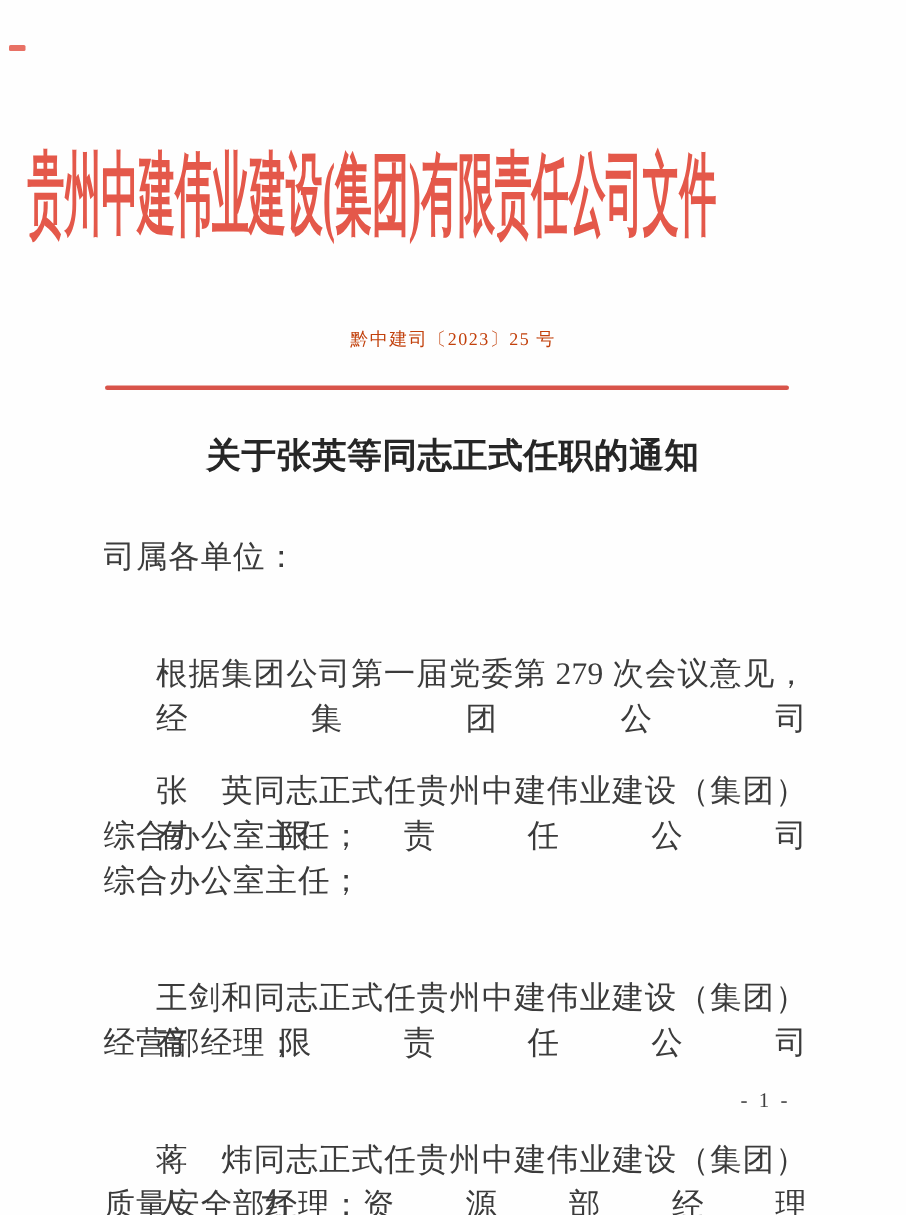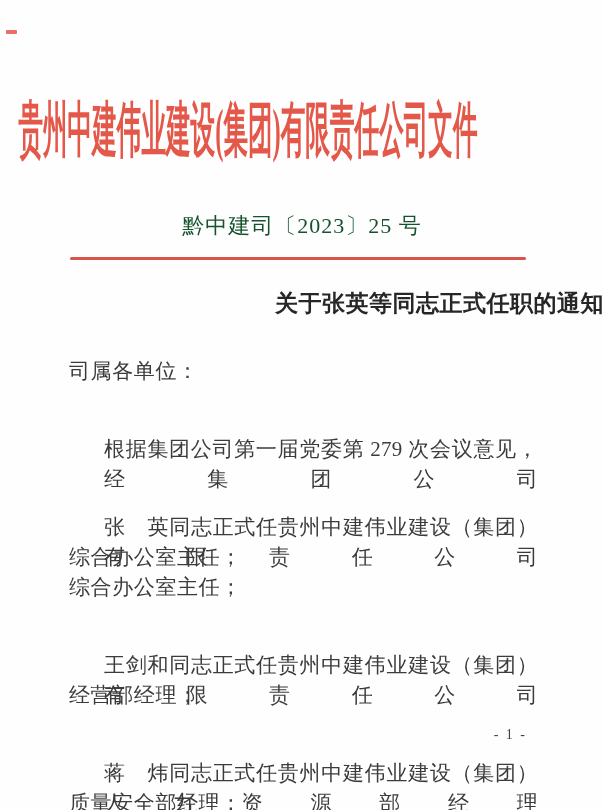--- a/index.html
+++ b/index.html
@@ -25,30 +25,30 @@
     display:flex;align-items:center;justify-content:center;overflow:visible;
   }
   .header-text{
     display:inline-block;white-space:nowrap;
     font-size:60px;font-weight:bold;color:var(--header-red);
     transform:scaleX(0.41);transform-origin:center center;
     letter-spacing:0;line-height:1;
   }
   .doc-number{
     position:absolute;top:216px;left:0;width:604px;height:20px;
-    text-align:center;font-size:22px;line-height:20px;
-    color:#14532d;letter-spacing:1px;
+    text-align:center;font-size:12px;line-height:20px;
+    color:#c2410c;letter-spacing:1px;
   }
   .red-divider{
     position:absolute;top:257px;left:70px;width:456px;height:3px;
     background:var(--divider-red);border-radius:2px;
   }
   .doc-title{
     position:absolute;top:289px;left:0;width:604px;height:30px;
-    text-align:right;font-size:23px;line-height:30px;font-weight:bold;
+    text-align:center;font-size:23px;line-height:30px;font-weight:bold;
     color:#262626;letter-spacing:0.5px;
   }
   .body{
     position:absolute;top:356px;left:69px;width:469px;
     font-size:21px;color:var(--body-text);
   }
   .body-line{
     height:30px;line-height:30px;white-space:nowrap;
     letter-spacing:0.6px;overflow:visible;
   }

